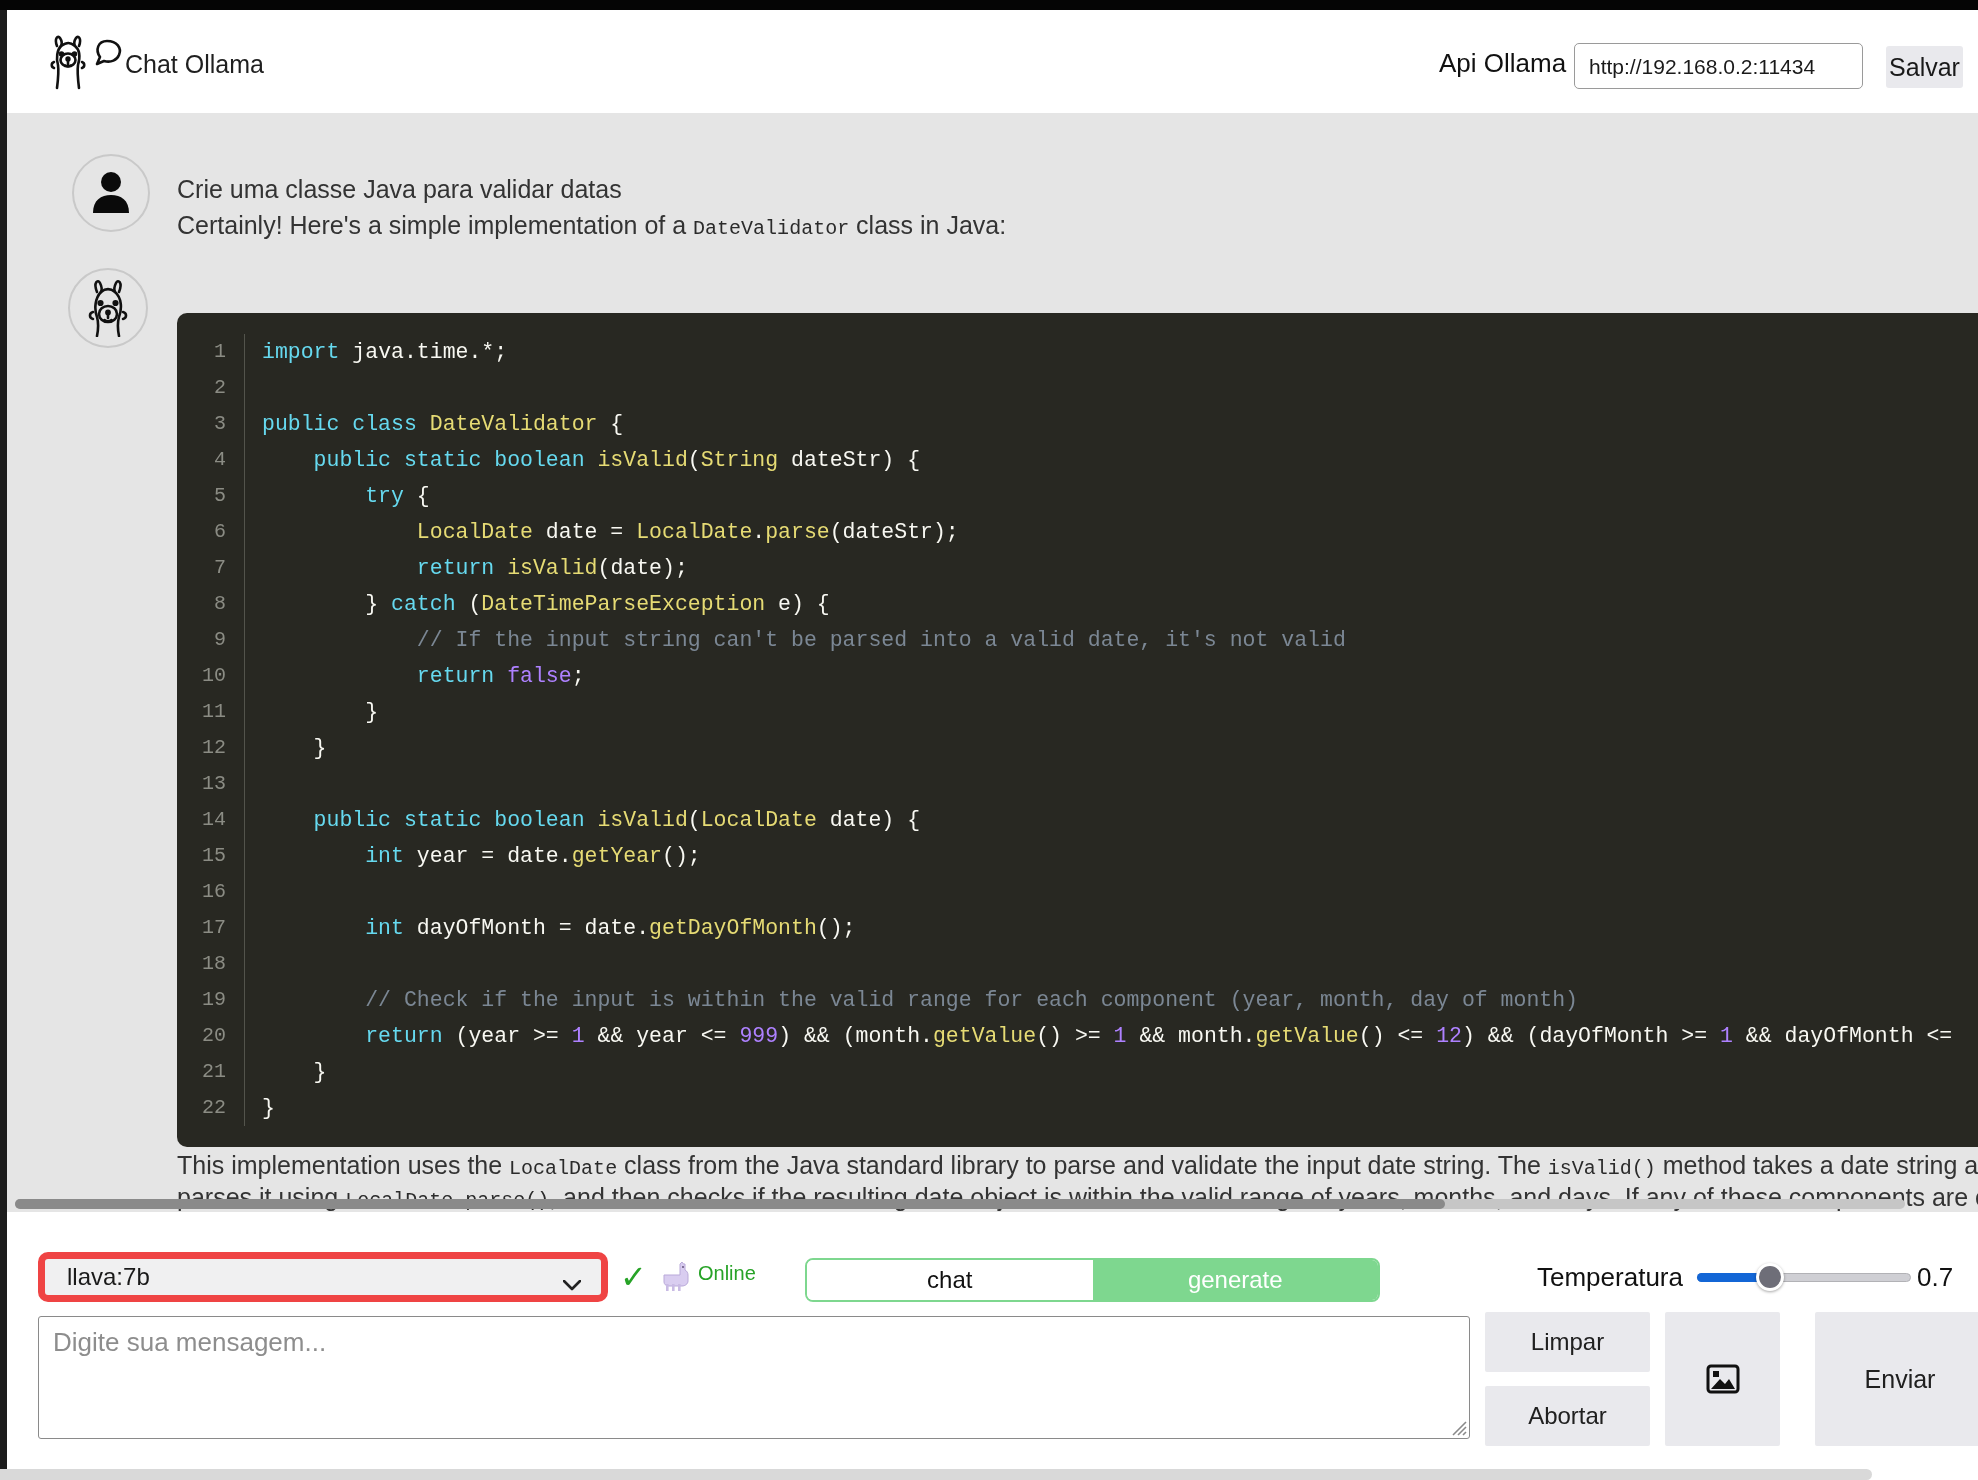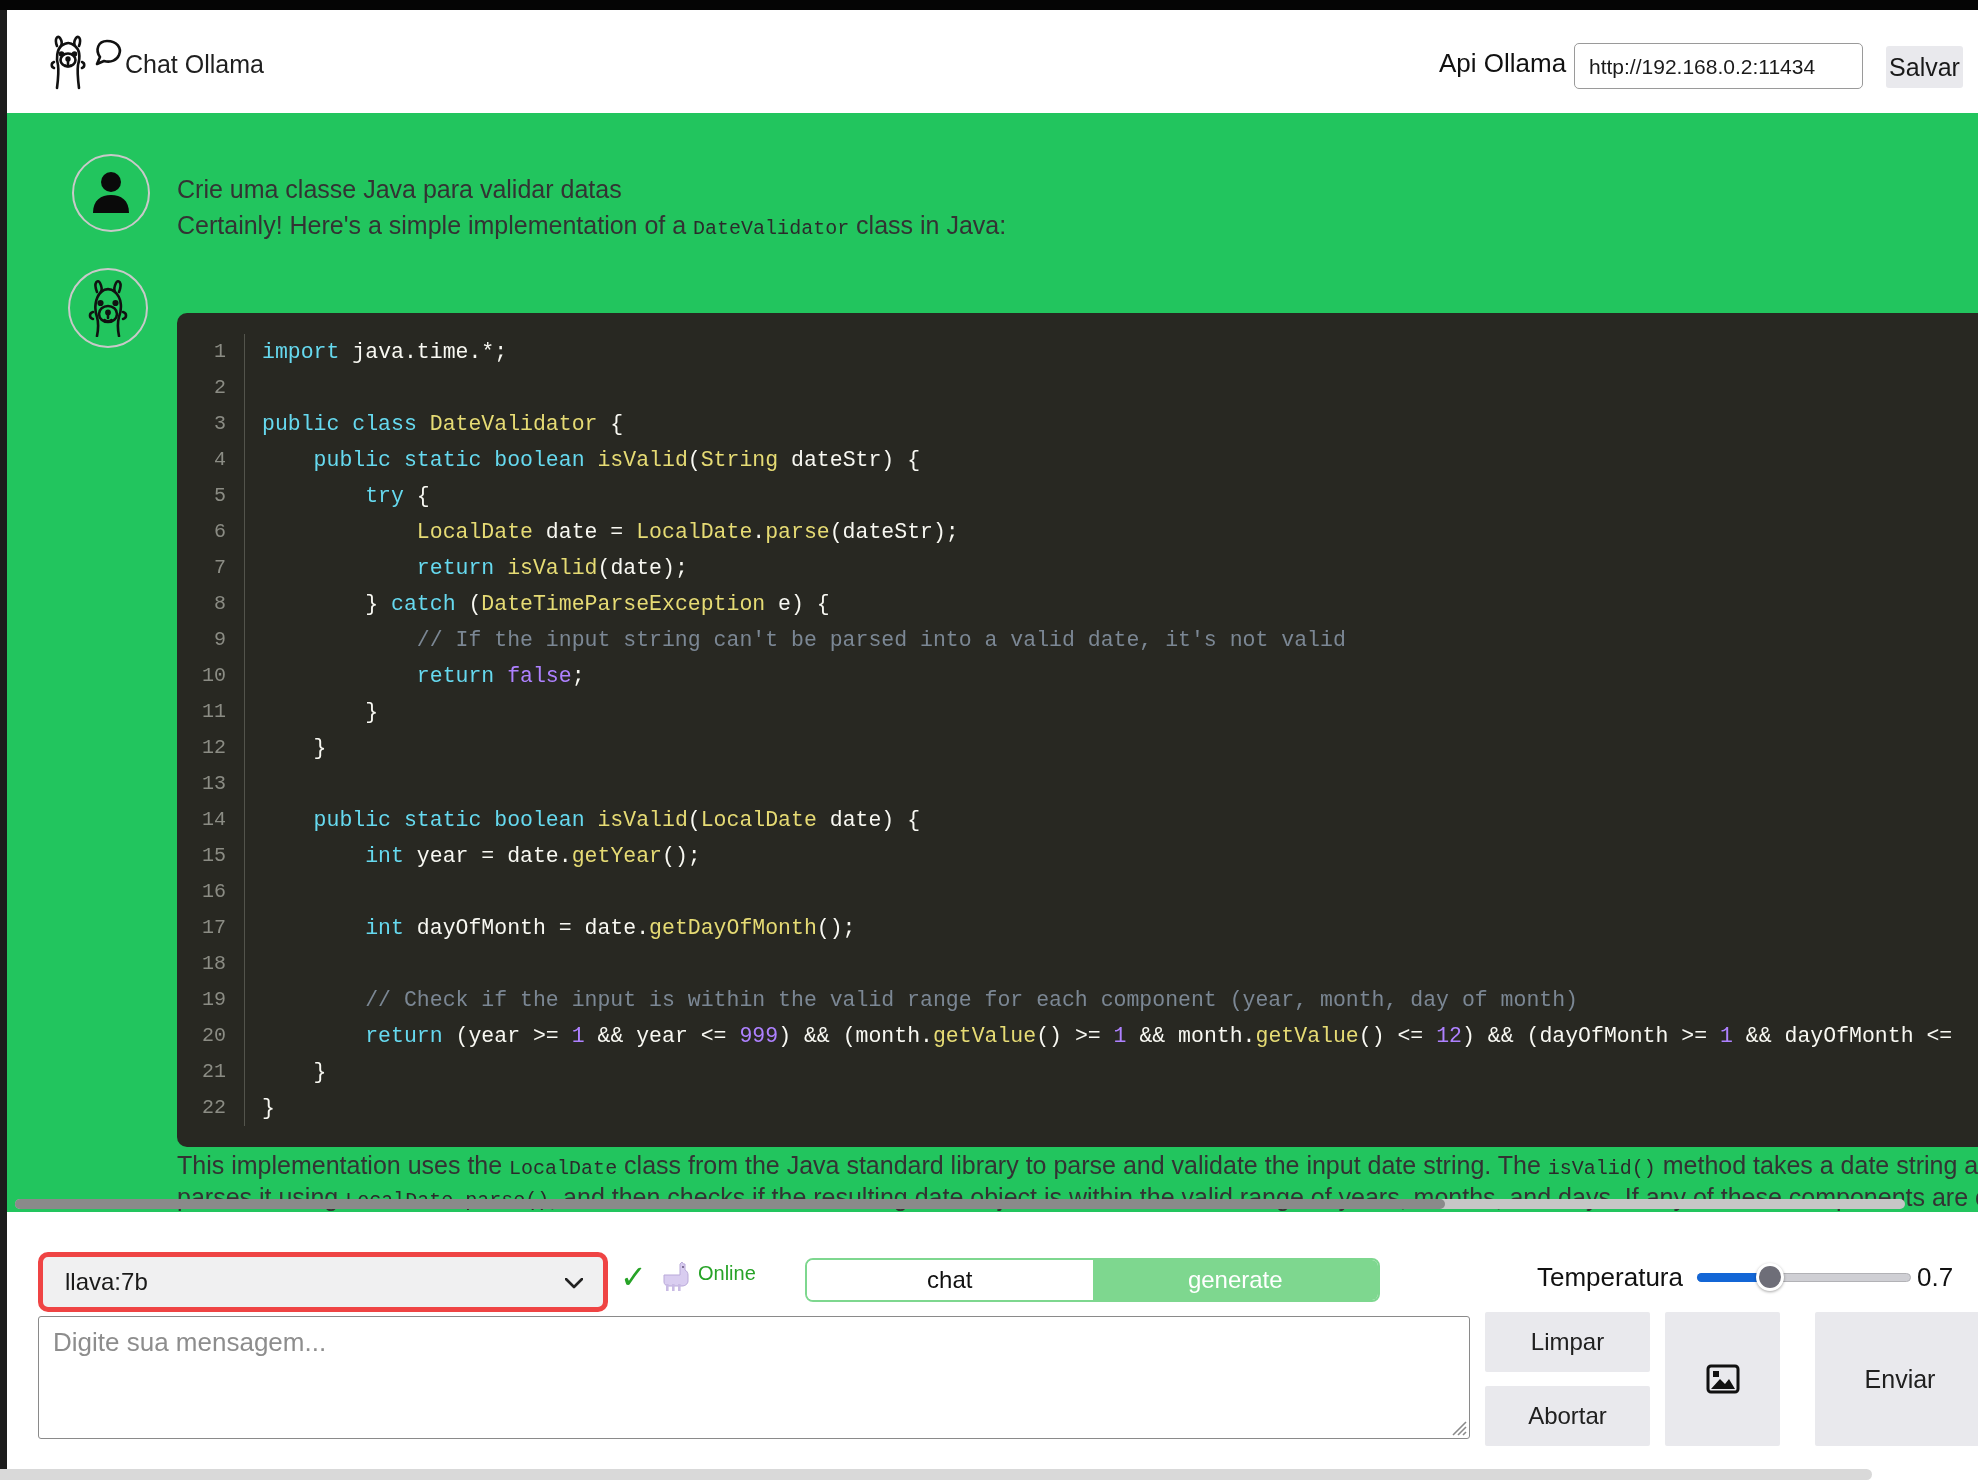--- a/index.html
+++ b/index.html
@@ -19,21 +19,21 @@
   .header{left:7px;top:10px;width:1971px;height:103px;background:#fff;border-bottom:1px solid #d6d6d6;}
   .logo{left:38px;top:22px;width:78px;height:62px;}
   .app-title{left:118px;top:40px;font-size:25px;color:#1f1f1f;}
   .api-label{left:1432px;top:38px;font-size:26px;color:#111;}
   .api-input{left:1567px;top:33px;width:289px;height:46px;background:#fff;border:1px solid #9a9a9a;border-radius:5px;
     font-size:21px;color:#1a1a1a;line-height:46px;padding:0 16px 0 14px;box-sizing:border-box;white-space:nowrap;}
   .save-btn{left:1879px;top:36px;width:77px;height:42px;background:#e9e9ed;border-radius:3px;
     font-size:25px;color:#1a1a1a;text-align:center;line-height:42px;}
 
   
-  .chat{left:7px;top:113px;width:1971px;height:1099px;background:#22c55e;overflow:hidden;}
+  .chat{left:7px;top:113px;width:1971px;height:1099px;background:#e5e5e5;overflow:hidden;}
   .avatar{border:2px solid #c9c9c9;border-radius:50%;background:transparent;box-sizing:border-box;
     display:flex;align-items:center;justify-content:center;}
   .user-avatar{left:65px;top:41px;width:78px;height:78px;}
   .asst-avatar{left:61px;top:155px;width:80px;height:80px;}
   .user-text{left:170px;top:62px;font-size:25px;color:#333;white-space:nowrap;}
   .msg-text{font-size:25px;color:#333;white-space:nowrap;}
   .msg-text code{font-family:"Liberation Mono","DejaVu Sans Mono",monospace;font-size:20px;color:#2b2b2b;}
   .asst-intro{left:170px;top:98px;}
   .outro-1{left:170px;top:1038px;}
   .outro-2{left:170px;top:1070px;}
@@ -46,21 +46,21 @@
   .ln{display:inline-block;width:68px;padding-right:18px;box-sizing:border-box;text-align:right;
     color:#8b8c84;border-right:1px solid #53544c;flex:0 0 auto;font-size:20px;}
   .lc{padding-left:17px;flex:0 0 auto;}
   .kw{color:#66d9ef;} .ty{color:#e6db74;} .lit{color:#ae81ff;} .cm{color:#7b8794;} .pl{color:#f8f8f2;}
 
   
   .chat-scroll-track{left:15px;top:1199px;width:1890px;height:10px;background:#c6c6c6;border-radius:5px;}
   .chat-scroll-thumb{left:15px;top:1199px;width:1430px;height:10px;background:#8a8a8a;border-radius:5px;}
 
   
-  .model-select{left:38px;top:1252px;width:570px;height:60px;background:#f0f0f1;border:5px solid #ef4444;
+  .model-select{left:38px;top:1252px;width:570px;height:50px;background:#f0f0f1;border:7px solid #ef4444;
     border-radius:10px;box-sizing:border-box;display:flex;align-items:center;}
   .model-select .val{font-size:24px;color:#1a1a1a;padding-left:22px;}
   .chev{position:absolute;right:20px;top:18px;}
   .status-check{left:620px;top:1258px;font-size:32px;color:#27a327;font-weight:bold;}
   .status-llama{left:660px;top:1262px;width:30px;height:30px;}
   .status-text{left:698px;top:1262px;font-size:20px;color:#27a327;}
   .mode-toggle{left:786px;top:1258px;width:575px;height:44px;border:2px solid #7ed78f;border-radius:8px;
     box-sizing:border-box;display:flex;overflow:hidden;background:#fff;margin-left:19px;}
   .mode-chat{width:50%;background:#ffffff;color:#111;font-size:24px;display:flex;align-items:center;justify-content:center;}
   .mode-generate{width:50%;background:#7ed78f;color:#ffffff;font-size:24px;display:flex;align-items:center;justify-content:center;}

